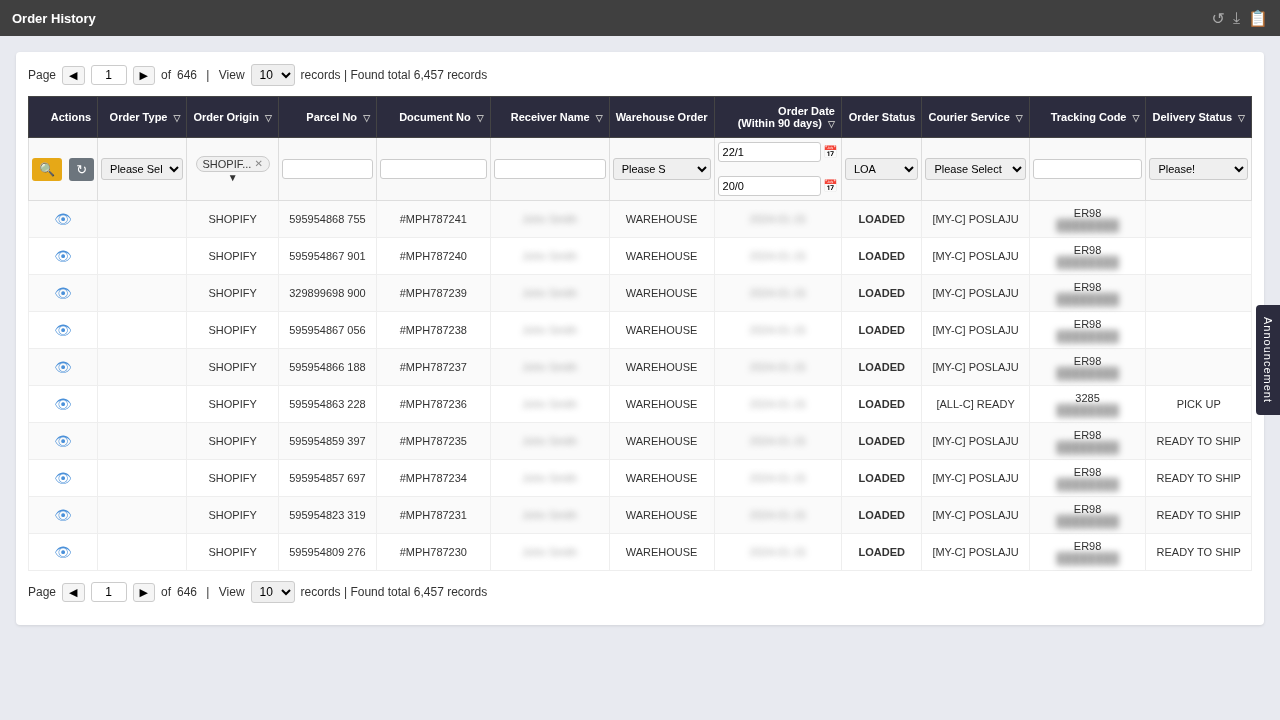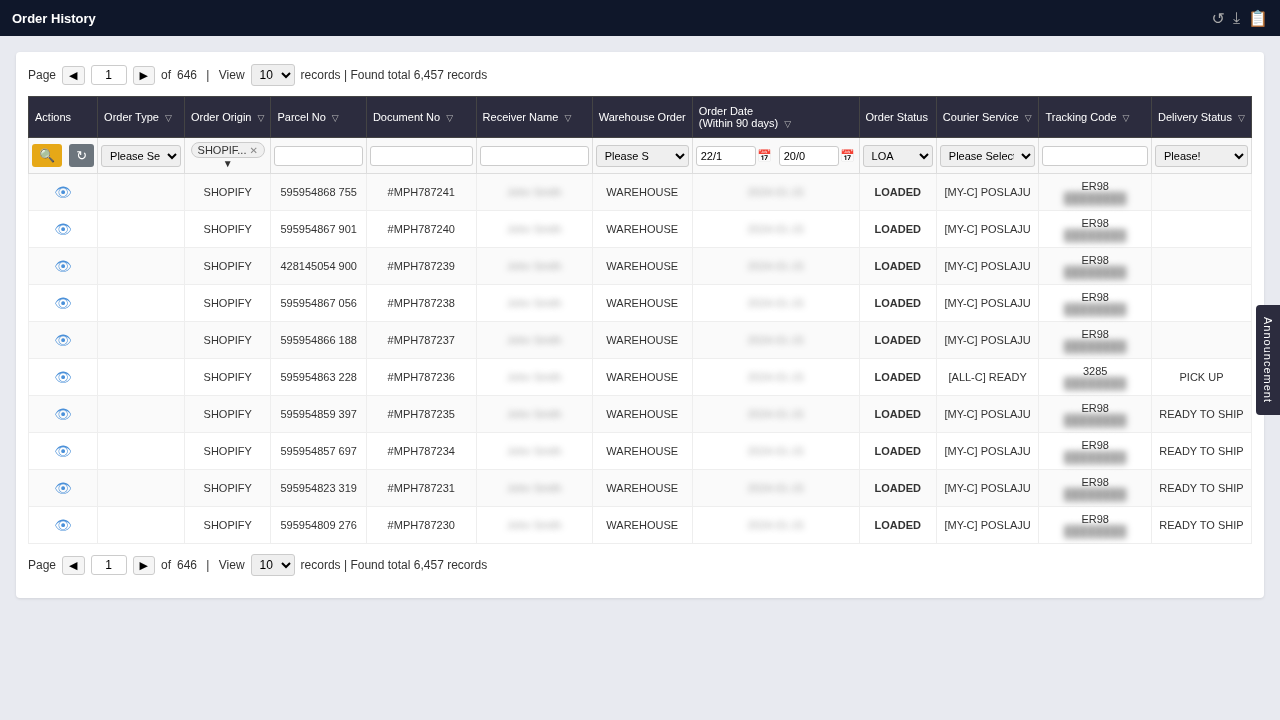--- a/index.html
+++ b/index.html
@@ -3,21 +3,21 @@
   <meta charset="utf-8">
   <style>
     * { box-sizing: border-box; margin: 0; padding: 0; }
     body {
       font-family: Arial, sans-serif;
       font-size: 12px;
       background: #e8eaf0;
       color: #333;
     }
     .top-bar {
-      background: #0f172a;
+      background: #404040;
       height: 36px;
       display: flex;
       align-items: center;
       padding: 0 12px;
       justify-content: space-between;
       gap: 20px;
     }
     .top-bar-title {
       color: #fff;
       font-size: 13px;
@@ -78,24 +78,24 @@
       width: 100%;
       border-collapse: collapse;
       font-size: 11px;
     }
     thead tr {
       background: #2c2c3e;
       color: #fff;
     }
     thead th {
       padding: 8px 6px;
-      text-align: left;
+      text-align: right;
       border: 1px solid #444;
       white-space: nowrap;
-      font-weight: normal;
+      font-weight: bold;
       position: relative;
     }
     thead th .sort-icon {
       display: inline-block;
       margin-left: 3px;
       font-size: 9px;
       color: #bbb;
     }
     .filter-row td {
       padding: 4px 3px;
@@ -158,22 +158,22 @@
       color: #fff;
       writing-mode: vertical-rl;
       padding: 12px 6px;
       font-size: 11px;
       cursor: pointer;
       border-radius: 4px 0 0 4px;
       letter-spacing: 1px;
     }
     .date-range-cell {
       display: flex;
-      flex-direction: row;
-      gap: 6px;
+      flex-direction: column;
+      gap: 14px;
     }
     .date-input-wrap {
       display: flex;
       align-items: center;
       gap: 2px;
     }
     .date-input-wrap input {
       width: 75px;
       font-size: 10px;
       padding: 2px 3px;
@@ -363,21 +363,21 @@
       <td>[MY-C] POSLAJU</td>
       <td>ER98<br><span style="color:transparent;text-shadow:0 0 6px rgba(0,0,0,0.35);user-select:none;">████████</span></td>
       <td></td>
     </tr>
             <tr>
       <td>
         <span class="view-icon">👁</span>
       </td>
       <td></td>
       <td>SHOPIFY</td>
-      <td>428145054 900</td>
+      <td>329899698 900</td>
       <td>#MPH787239</td>
       <td><span style="color:transparent;text-shadow:0 0 6px rgba(0,0,0,0.35);user-select:none;">John Smith</span></td>
       <td>WAREHOUSE</td>
       <td><span style="color:transparent;text-shadow:0 0 6px rgba(0,0,0,0.35);user-select:none;">2024-01-15</span></td>
       <td class="status-loaded">LOADED</td>
       <td>[MY-C] POSLAJU</td>
       <td>ER98<br><span style="color:transparent;text-shadow:0 0 6px rgba(0,0,0,0.35);user-select:none;">████████</span></td>
       <td></td>
     </tr>
             <tr>

